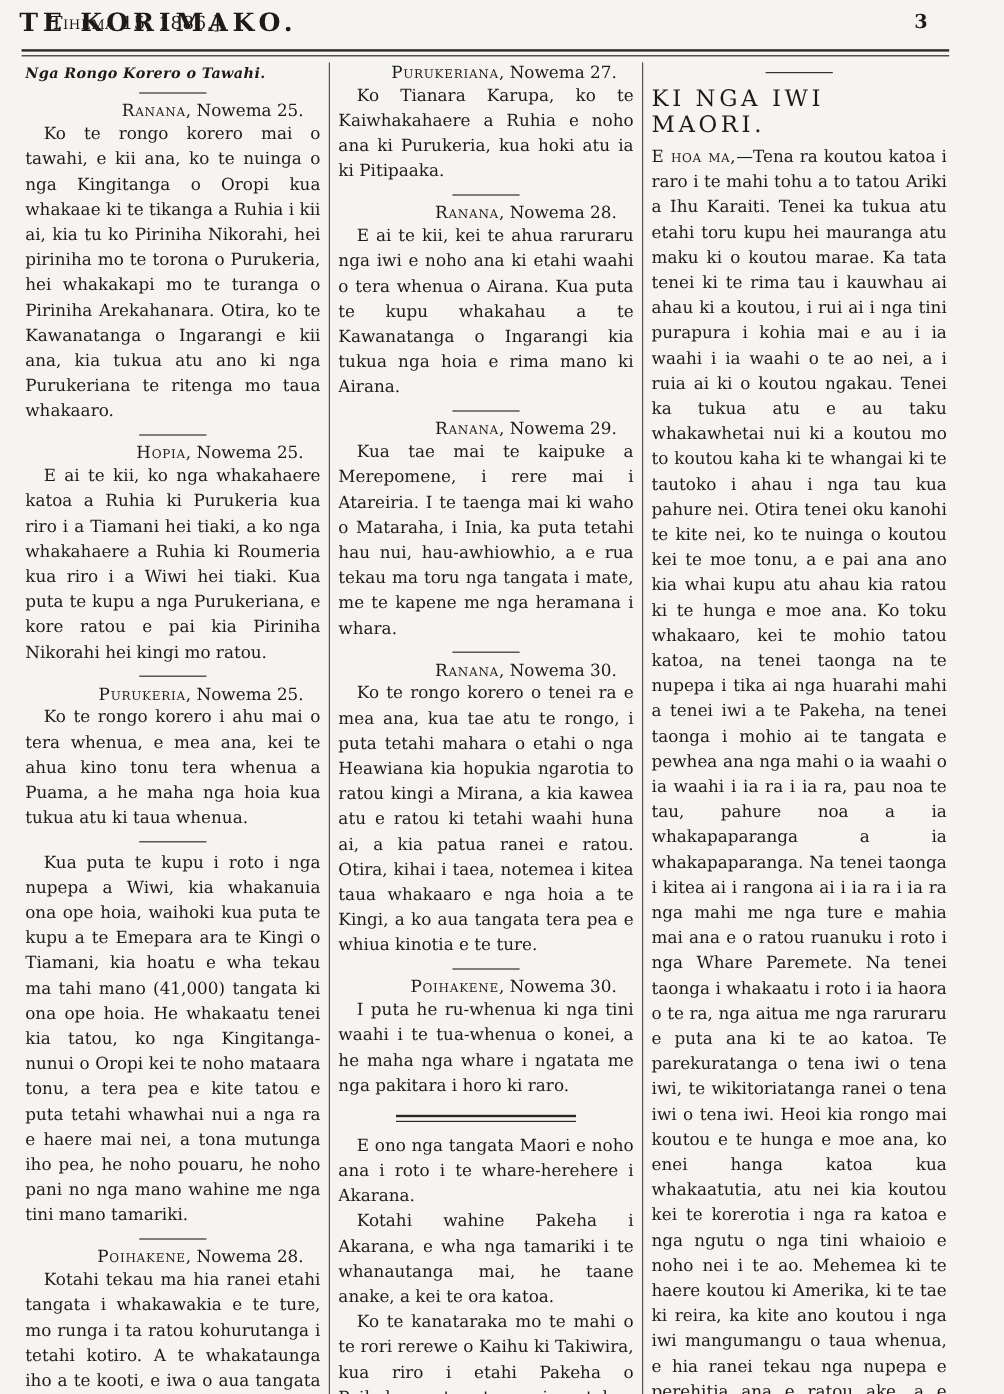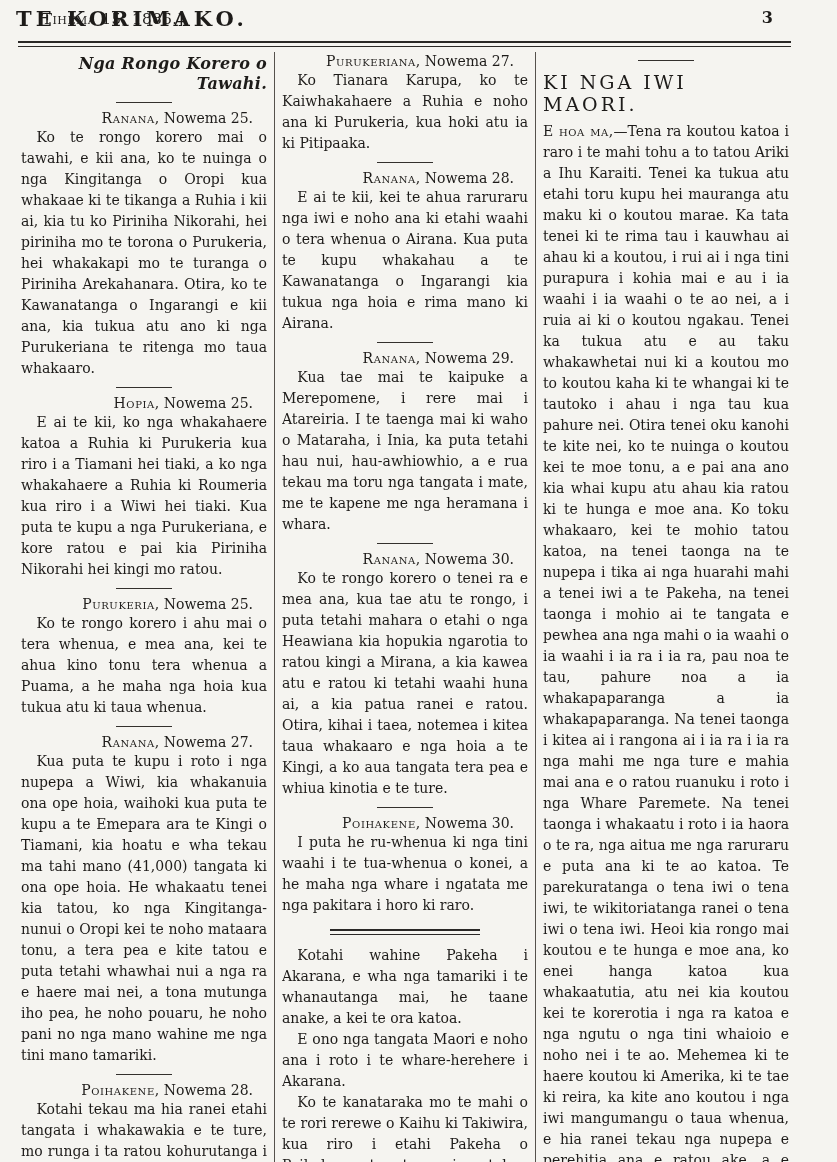--- a/index.html
+++ b/index.html
@@ -32,22 +32,22 @@
   
   .columns{
     display:flex;align-items:stretch;
     padding:5px 4px 0 5px;
     height:1114px;overflow:hidden;
   }
   .col{width:266px;overflow:hidden;}
   .colrule{width:1px;background:#55514c;margin:0 7px;}
   
   .art-head{
-    margin:2px 0 0;text-align:right;
-    font-size:16px;font-weight:700;font-style:italic;
+    margin:2px 0 0;text-align:left;
+    font-size:12px;font-weight:700;font-style:italic;
     line-height:1.25;letter-spacing:.3px;
   }
   .rule-short{
     width:56px;margin:8px auto 7px;border:0;
     border-top:1.4px solid #33302d;
   }
   .rule-double{
     width:150px;margin:13px auto 10px;height:3px;
     border-top:2.4px solid #2b2927;border-bottom:1.3px solid #2b2927;
   }
@@ -104,23 +104,20 @@
 
       <div>
         <div class="dateline">
           <span class="sc">Purukeria</span><span>, Nowema 25.</span>
         </div>
         <p class="body">Ko te rongo korero i ahu mai o tera whenua, e mea ana, kei te ahua kino tonu tera whenua a Puama, a he maha nga hoia kua tukua atu ki taua whenua.</p>
       </div>
       <hr class="rule-short">
 
       <div>
-        <div class="dateline">
-          <span class="sc">Ranana</span><span>, Nowema 27.</span>
-        </div>
         <p class="body">Kua puta te kupu i roto i nga nupepa a Wiwi, kia whakanuia ona ope hoia, waihoki kua puta te kupu a te Emepara ara te Kingi o Tiamani, kia hoatu e wha tekau ma tahi mano (41,000) tangata ki ona ope hoia. He whakaatu tenei kia tatou, ko nga Kingitanga-nunui o Oropi kei te noho mataara tonu, a tera pea e kite tatou e puta tetahi whawhai nui a nga ra e haere mai nei, a tona mutunga iho pea, he noho pouaru, he noho pani no nga mano wahine me nga tini mano tamariki.</p>
       </div>
       <hr class="rule-short">
 
       <div>
         <div class="dateline">
           <span class="sc">Poihakene</span><span>, Nowema 28.</span>
         </div>
         <p class="body">Kotahi tekau ma hia ranei etahi tangata i whakawakia e te ture, mo runga i ta ratou kohurutanga i tetahi kotiro. A te whakataunga iho a te kooti, e iwa o aua tangata ka taronatia, ko etahi i whakaorangia.</p>
       </div>
@@ -164,22 +161,22 @@
 
       <div>
         <div class="dateline">
           <span class="sc">Poihakene</span><span>, Nowema 30.</span>
         </div>
         <p class="body">I puta he ru-whenua ki nga tini waahi i te tua-whenua o konei, a he maha nga whare i ngatata me nga pakitara i horo ki raro.</p>
       </div>
 
       <div class="rule-double"></div>
 
+      <p class="body brief">E ono nga tangata Maori e noho ana i roto i te whare-herehere i Akarana.</p>
       <p class="body brief">Kotahi wahine Pakeha i Akarana, e wha nga tamariki i te whanautanga mai, he taane anake, a kei te ora katoa.</p>
-      <p class="body brief">E ono nga tangata Maori e noho ana i roto i te whare-herehere i Akarana.</p>
       <p class="body brief">Ko te kanataraka mo te mahi o te rori rerewe o Kaihu ki Takiwira, kua riro i etahi Pakeha o Poihakene, te utu e rima tekau mano pauna (50,000l.).</p>
     </div>
 
     <div class="colrule"></div>
 
     <div class="col">
       <hr class="rule-short">
       <div class="subhead">KI NGA IWI MAORI.</div>
       <p class="body noindent">
         <span class="salutation">E hoa ma,</span><span>—Tena ra koutou katoa i raro i te mahi tohu a to tatou Ariki a Ihu Karaiti. Tenei ka tukua atu etahi toru kupu hei mauranga atu maku ki o koutou marae. Ka tata tenei ki te rima tau i kauwhau ai ahau ki a koutou, i rui ai i nga tini purapura i kohia mai e au i ia waahi i ia waahi o te ao nei, a i ruia ai ki o koutou ngakau. Tenei ka tukua atu e au taku whakawhetai nui ki a koutou mo to koutou kaha ki te whangai ki te tautoko i ahau i nga tau kua pahure nei. Otira tenei oku kanohi te kite nei, ko te nuinga o koutou kei te moe tonu, a e pai ana ano kia whai kupu atu ahau kia ratou ki te hunga e moe ana. Ko toku whakaaro, kei te mohio tatou katoa, na tenei taonga na te nupepa i tika ai nga huarahi mahi a tenei iwi a te Pakeha, na tenei taonga i mohio ai te tangata e pewhea ana nga mahi o ia waahi o ia waahi i ia ra i ia ra, pau noa te tau, pahure noa a ia whakapaparanga a ia whakapaparanga. Na tenei taonga i kitea ai i rangona ai i ia ra i ia ra nga mahi me nga ture e mahia mai ana e o ratou ruanuku i roto i nga Whare Paremete. Na tenei taonga i whakaatu i roto i ia haora o te ra, nga aitua me nga raruraru e puta ana ki te ao katoa. Te parekuratanga o tena iwi o tena iwi, te wikitoriatanga ranei o tena iwi o tena iwi. Heoi kia rongo mai koutou e te hunga e moe ana, ko enei hanga katoa kua whakaatutia, atu nei kia koutou kei te korerotia i nga ra katoa e nga ngutu o nga tini whaioio e noho nei i te ao. Mehemea ki te haere koutou ki Amerika, ki te tae ki reira, ka kite ano koutou i nga iwi mangumangu o taua whenua, e hia ranei tekau nga nupepa e perehitia ana e ratou ake, a e tirohia ana e te taane, e te wahine, e te tamariki</span>

